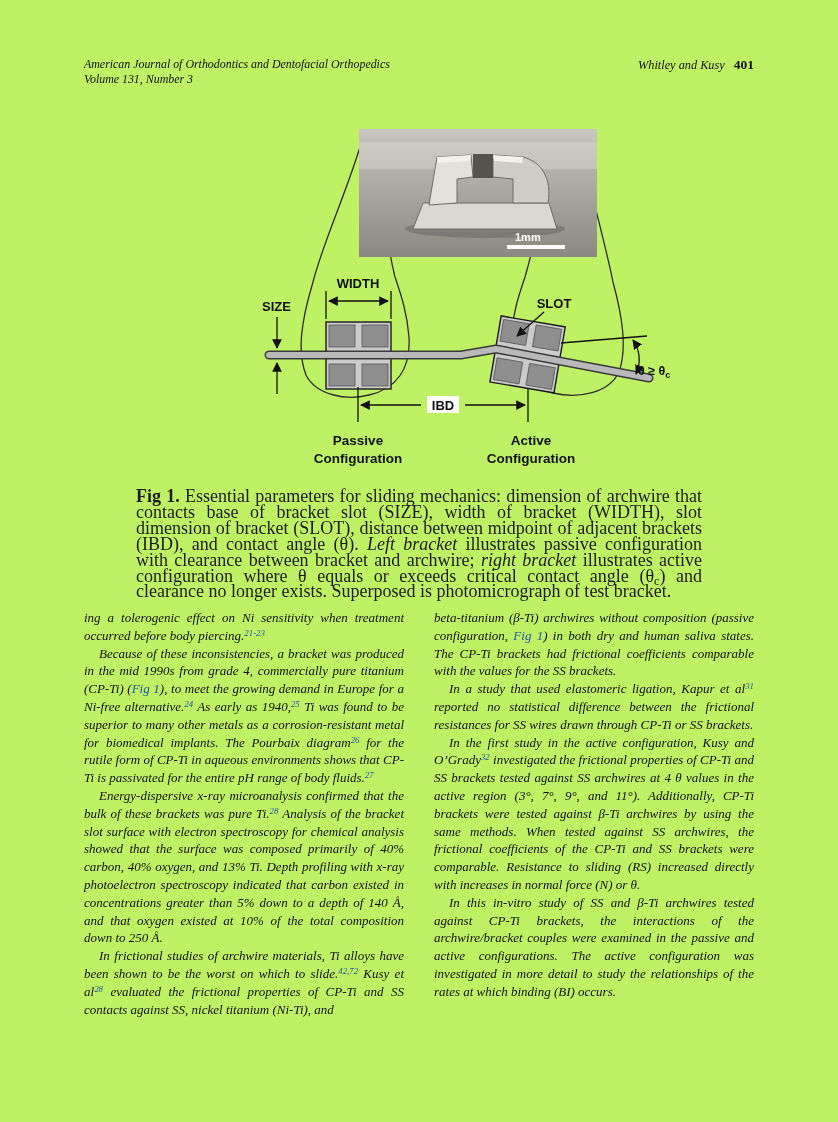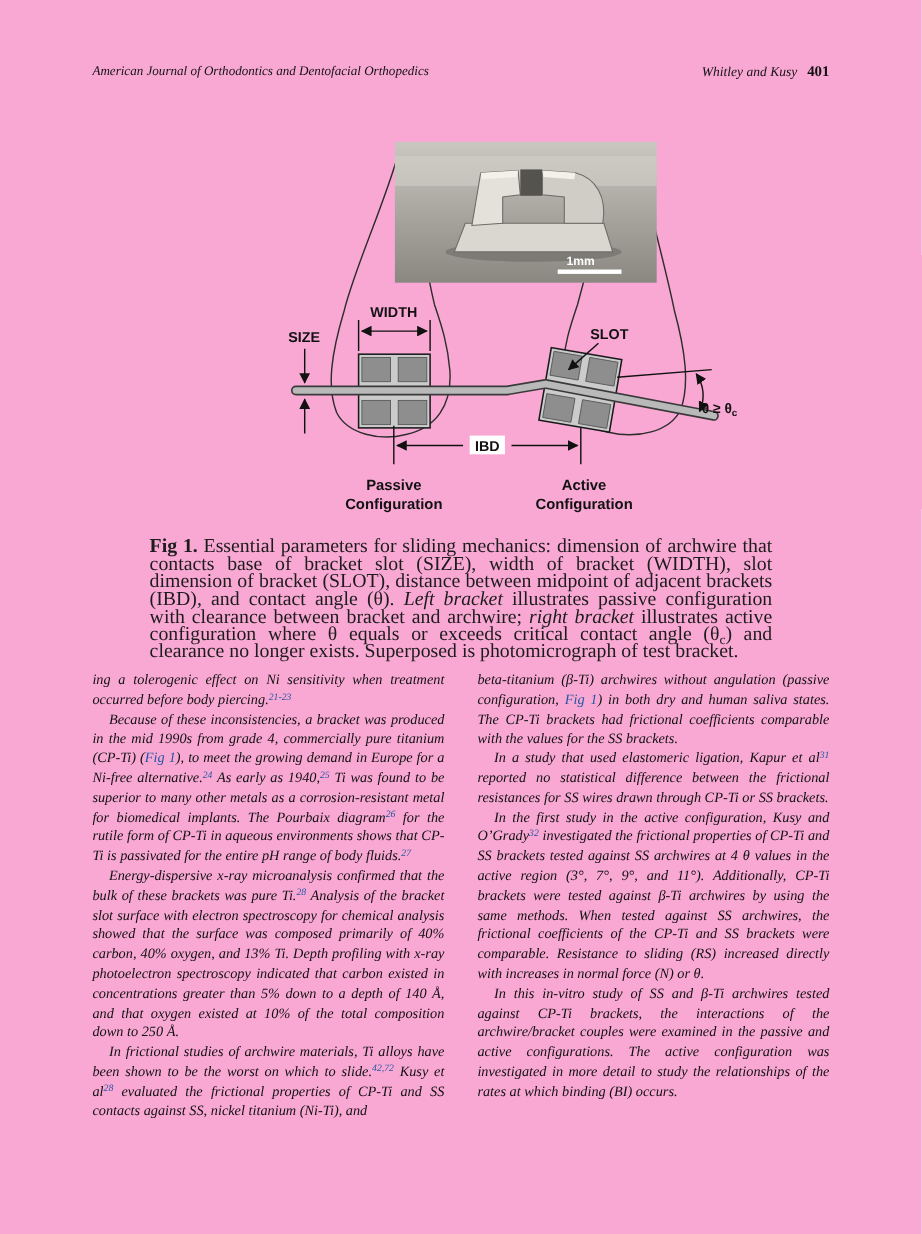--- a/index.html
+++ b/index.html
@@ -1,18 +1,18 @@
 <!DOCTYPE html>
 <html style="--link: #2456a4;"><head>
 <meta charset="utf-8">
 <style>
   :root { --link:#2456a4; }
   html,body { margin:0; padding:0; background:#ffffff; }
   .page {
-    position:relative; width:838px; height:1122px; background:#f9a8d4;
+    position:relative; width:838px; height:1122px; background:#bef264;
     font-family:"Liberation Serif", serif; color:#111; overflow:hidden;
   }
   
   .runhead {
     position:absolute; left:84px; top:57px; width:670px;
     display:flex; justify-content:space-between; align-items:flex-start;
     font-size:11.9px; line-height:15px;
   }
   .runhead-left { font-style:italic; }
   .runhead-right { font-style:italic; font-size:12.3px; white-space:nowrap; }
@@ -42,20 +42,21 @@
   .run-sub { font-size:0.68em; position:relative; top:0.28em; line-height:0; }
 </style>
 </head>
 <body>
 
 <div class="page">
 
   <div class="runhead">
     <div class="runhead-left">
       <div>American Journal of Orthodontics and Dentofacial Orthopedics</div>
+      <div>Volume 131, Number 3</div>
     </div>
     <div class="runhead-right">
       <span>Whitley and Kusy</span><span class="pagenum">401</span>
     </div>
   </div>
 
   <div class="figure-wrap">
     <svg width="420" height="353" viewBox="0 0 420 353" xmlns="http://www.w3.org/2000/svg">
       <defs>
         <marker id="arr" viewBox="0 0 10 10" refX="9" refY="5" markerWidth="7.5" markerHeight="7.5" orient="auto-start-reverse">
@@ -149,20 +150,20 @@
   <div class="caption"><span class="run-b">Fig 1.</span><span> Essential parameters for sliding mechanics: dimension of archwire that contacts base of bracket slot (SIZE), width of bracket (WIDTH), slot dimension of bracket (SLOT), distance between midpoint of adjacent brackets (IBD), and contact angle (θ). </span><span class="run-i">Left bracket</span><span> illustrates passive configuration with clearance between bracket and archwire; </span><span class="run-i">right bracket</span><span> illustrates active configuration where θ equals or exceeds critical contact angle (θ</span><span class="run-sub">c</span><span>) and clearance no longer exists. Superposed is photomicrograph of test bracket.</span></div>
 
   <div class="columns">
     <div class="col">
       <p class="para"><span>ing a tolerogenic effect on Ni sensitivity when treatment occurred before body piercing.</span><span class="run-sup run-link">21-23</span></p>
       <p class="para indent"><span>Because of these inconsistencies, a bracket was produced in the mid 1990s from grade 4, commercially pure titanium (CP-Ti) (</span><span class="run-link">Fig 1</span><span>), to meet the growing demand in Europe for a Ni-free alternative.</span><span class="run-sup run-link">24</span><span> As early as 1940,</span><span class="run-sup run-link">25</span><span> Ti was found to be superior to many other metals as a corrosion-resistant metal for biomedical implants. The Pourbaix diagram</span><span class="run-sup run-link">26</span><span> for the rutile form of CP-Ti in aqueous environments shows that CP-Ti is passivated for the entire pH range of body fluids.</span><span class="run-sup run-link">27</span></p>
       <p class="para indent"><span>Energy-dispersive x-ray microanalysis confirmed that the bulk of these brackets was pure Ti.</span><span class="run-sup run-link">28</span><span> Analysis of the bracket slot surface with electron spectroscopy for chemical analysis showed that the surface was composed primarily of 40% carbon, 40% oxygen, and 13% Ti. Depth profiling with x-ray photoelectron spectroscopy indicated that carbon existed in concentrations greater than 5% down to a depth of 140 Å, and that oxygen existed at 10% of the total composition down to 250 Å.</span></p>
       <p class="para indent"><span>In frictional studies of archwire materials, Ti alloys have been shown to be the worst on which to slide.</span><span class="run-sup run-link">42,72</span><span> Kusy et al</span><span class="run-sup run-link">28</span><span> evaluated the frictional properties of CP-Ti and SS contacts against SS, nickel titanium (Ni-Ti), and</span></p>
     </div>
     <div class="col">
-      <p class="para"><span>beta-titanium (β-Ti) archwires without angulation (passive configuration, </span><span class="run-link">Fig 1</span><span>) in both dry and human saliva states. The CP-Ti brackets had frictional coefficients comparable with the values for the SS brackets.</span></p>
+      <p class="para"><span>beta-titanium (β-Ti) archwires without composition (passive configuration, </span><span class="run-link">Fig 1</span><span>) in both dry and human saliva states. The CP-Ti brackets had frictional coefficients comparable with the values for the SS brackets.</span></p>
       <p class="para indent"><span>In a study that used elastomeric ligation, Kapur et al</span><span class="run-sup run-link">31</span><span> reported no statistical difference between the frictional resistances for SS wires drawn through CP-Ti or SS brackets.</span></p>
       <p class="para indent"><span>In the first study in the active configuration, Kusy and O’Grady</span><span class="run-sup run-link">32</span><span> investigated the frictional properties of CP-Ti and SS brackets tested against SS archwires at 4 θ values in the active region (3°, 7°, 9°, and 11°). Additionally, CP-Ti brackets were tested against β-Ti archwires by using the same methods. When tested against SS archwires, the frictional coefficients of the CP-Ti and SS brackets were comparable. Resistance to sliding (RS) increased directly with increases in normal force (N) or θ.</span></p>
       <p class="para indent"><span>In this in-vitro study of SS and β-Ti archwires tested against CP-Ti brackets, the interactions of the archwire/bracket couples were examined in the passive and active configurations. The active configuration was investigated in more detail to study the relationships of the rates at which binding (BI) occurs.</span></p>
     </div>
   </div>
 
 </div>
 
 </body></html>

